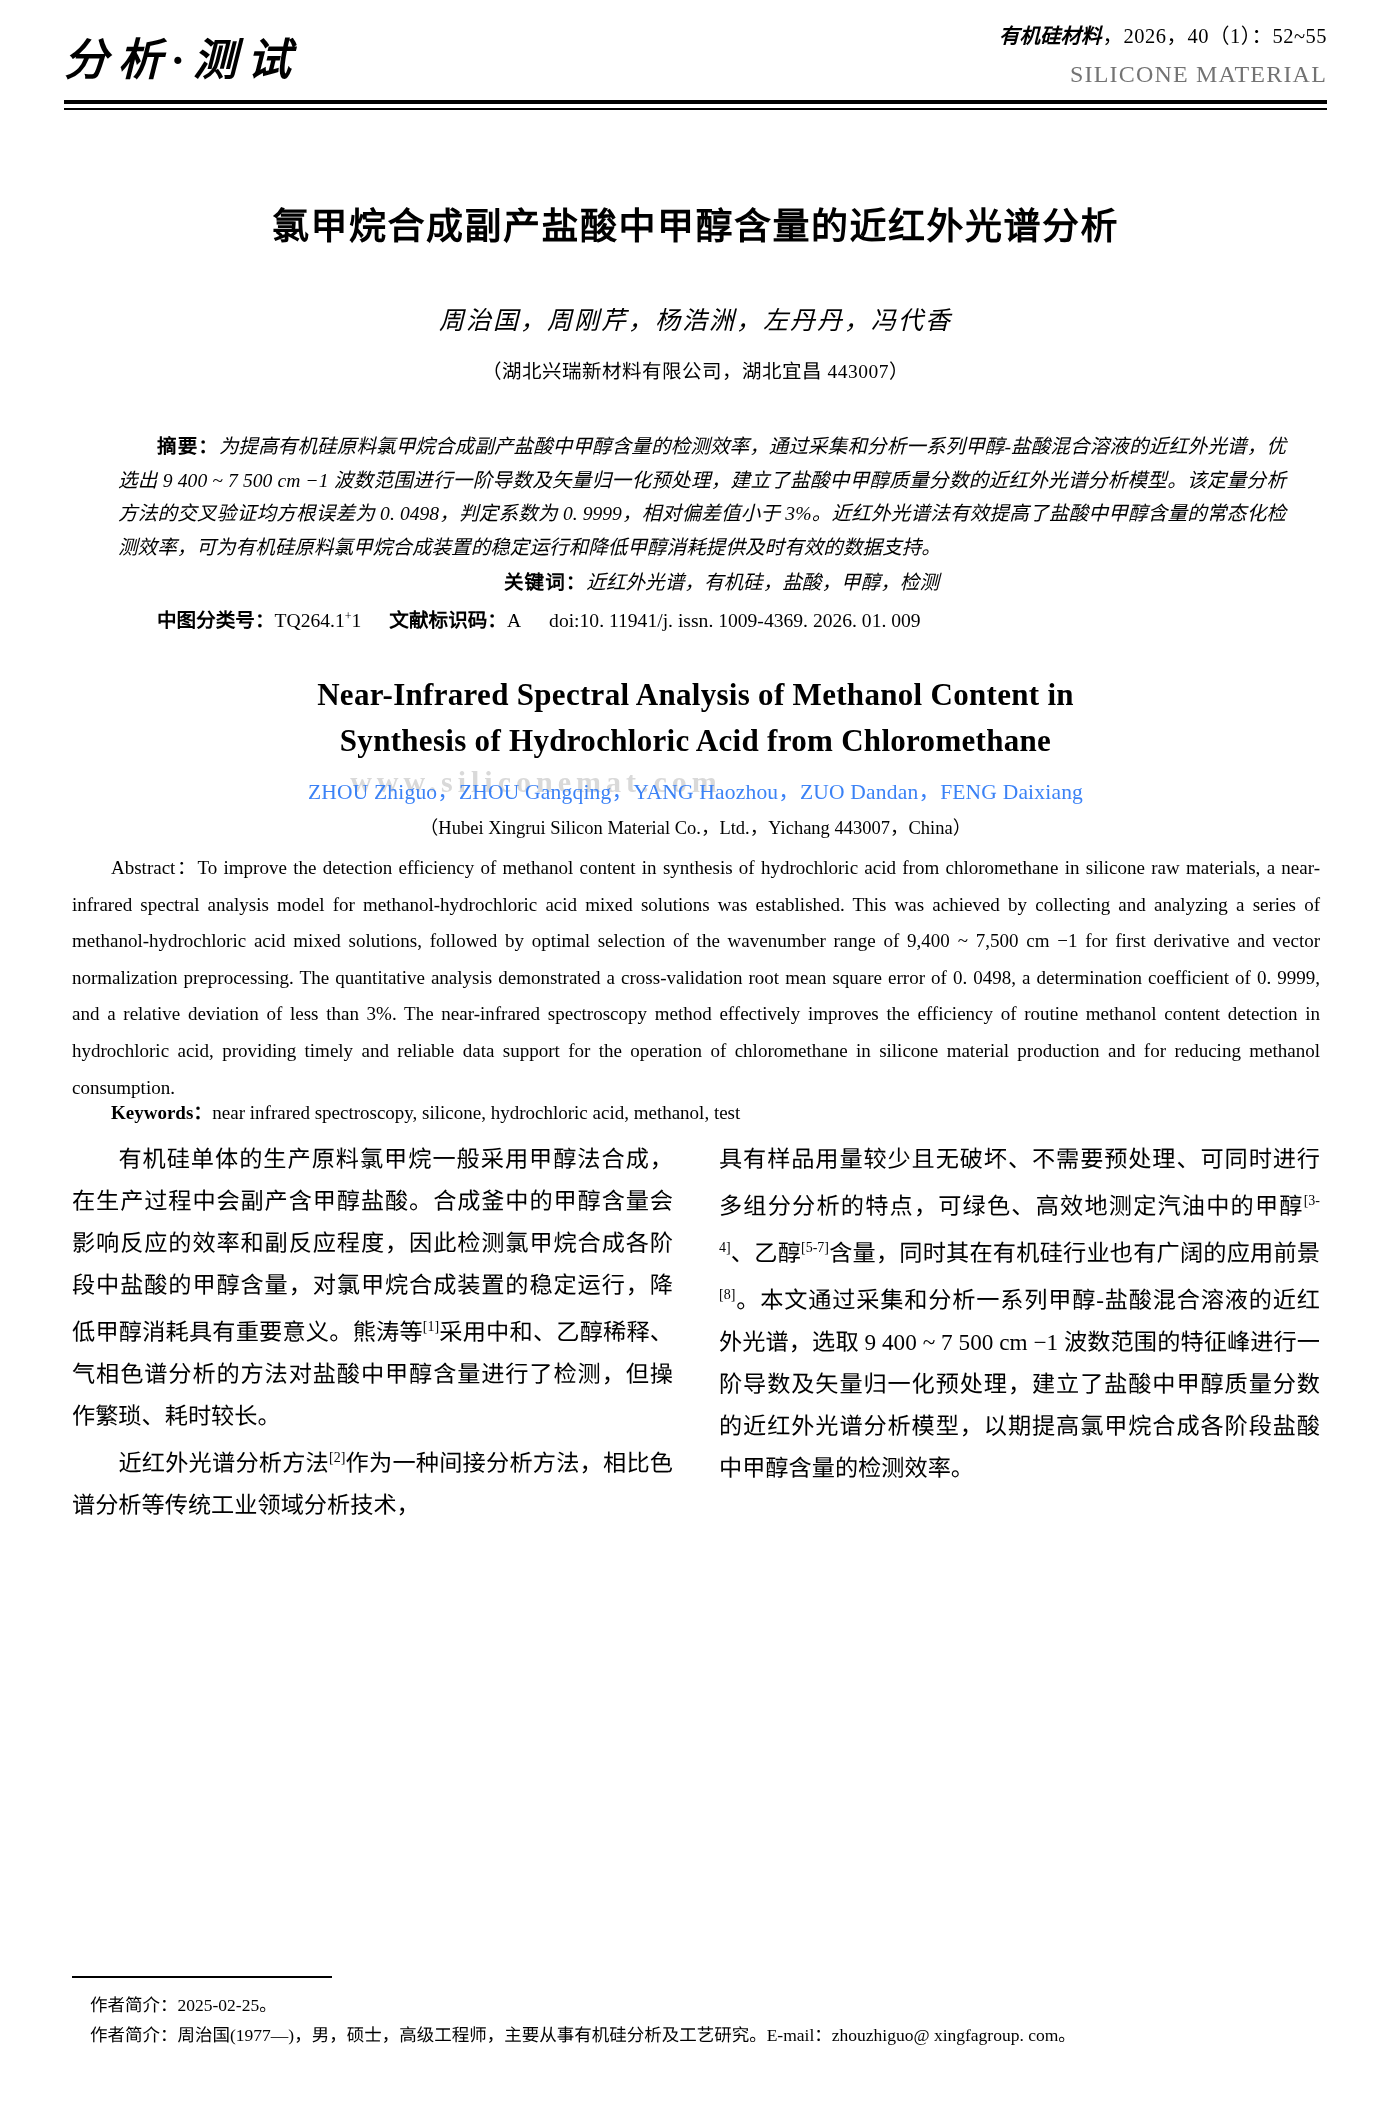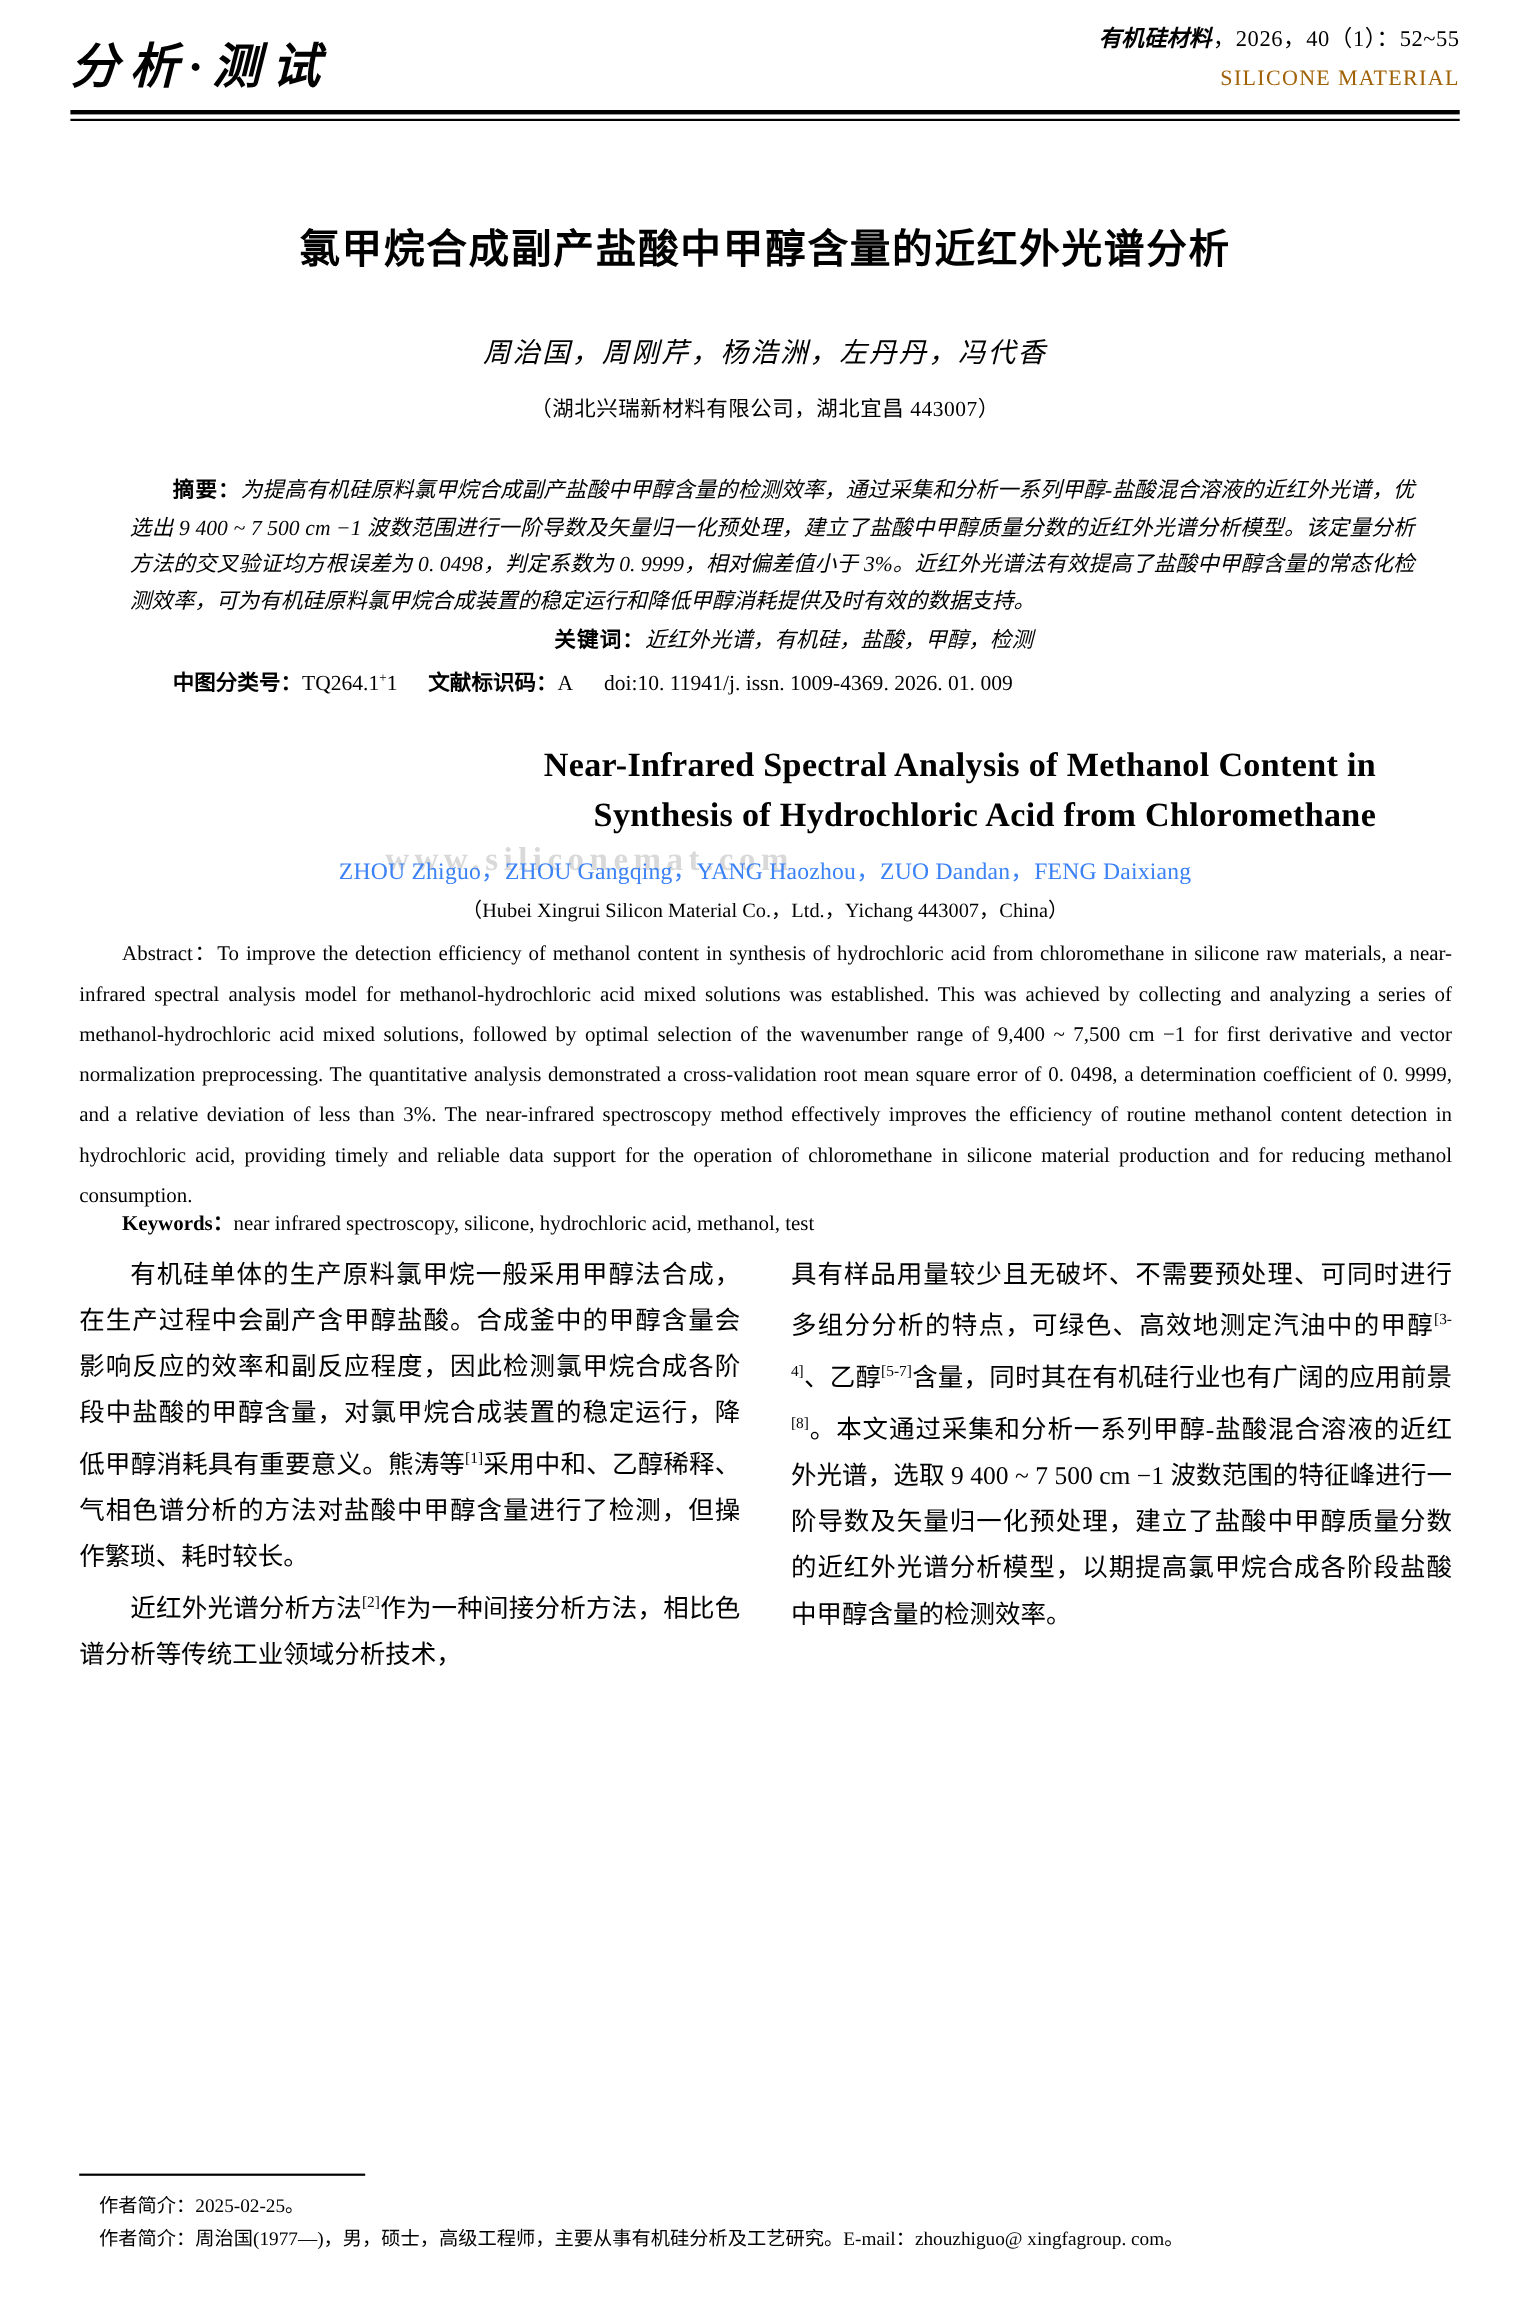--- a/index.html
+++ b/index.html
@@ -58,25 +58,25 @@
     white-space: nowrap;
     color: #000;
   }
   .masthead-cn .jname {
     font-style: italic;
     font-weight: 700;
     letter-spacing: 0px;
     margin-right: 1px;
   }
   .masthead-en {
-    font-size: 20px;
+    font-size: 24px;
     letter-spacing: 1.2px;
     margin-top: 5px;
     white-space: nowrap;
-    color: #a16207;
+    color: #737373;
   }
   .rule-thick {
     position: absolute;
     left: 64px;
     top: 100px;
     width: 1263px;
     height: 4px;
     background: #000;
   }
   .rule-thin {
@@ -174,21 +174,21 @@
   .clc-line .lbl { font-weight: 700; }
   .clc-line .gap { display: inline-block; width: 28px; }
   .clc-line sup { font-size: 12px; vertical-align: 7px; }
 
   
   .title-en {
     position: absolute;
     left: 140px;
     top: 672px;
     width: 1111px;
-    text-align: right;
+    text-align: center;
     font-size: 31px;
     font-weight: 700;
     line-height: 46px;
     letter-spacing: 0.3px;
     color: #000;
   }
   .authors-en {
     position: absolute;
     left: 140px;
     top: 774px;

